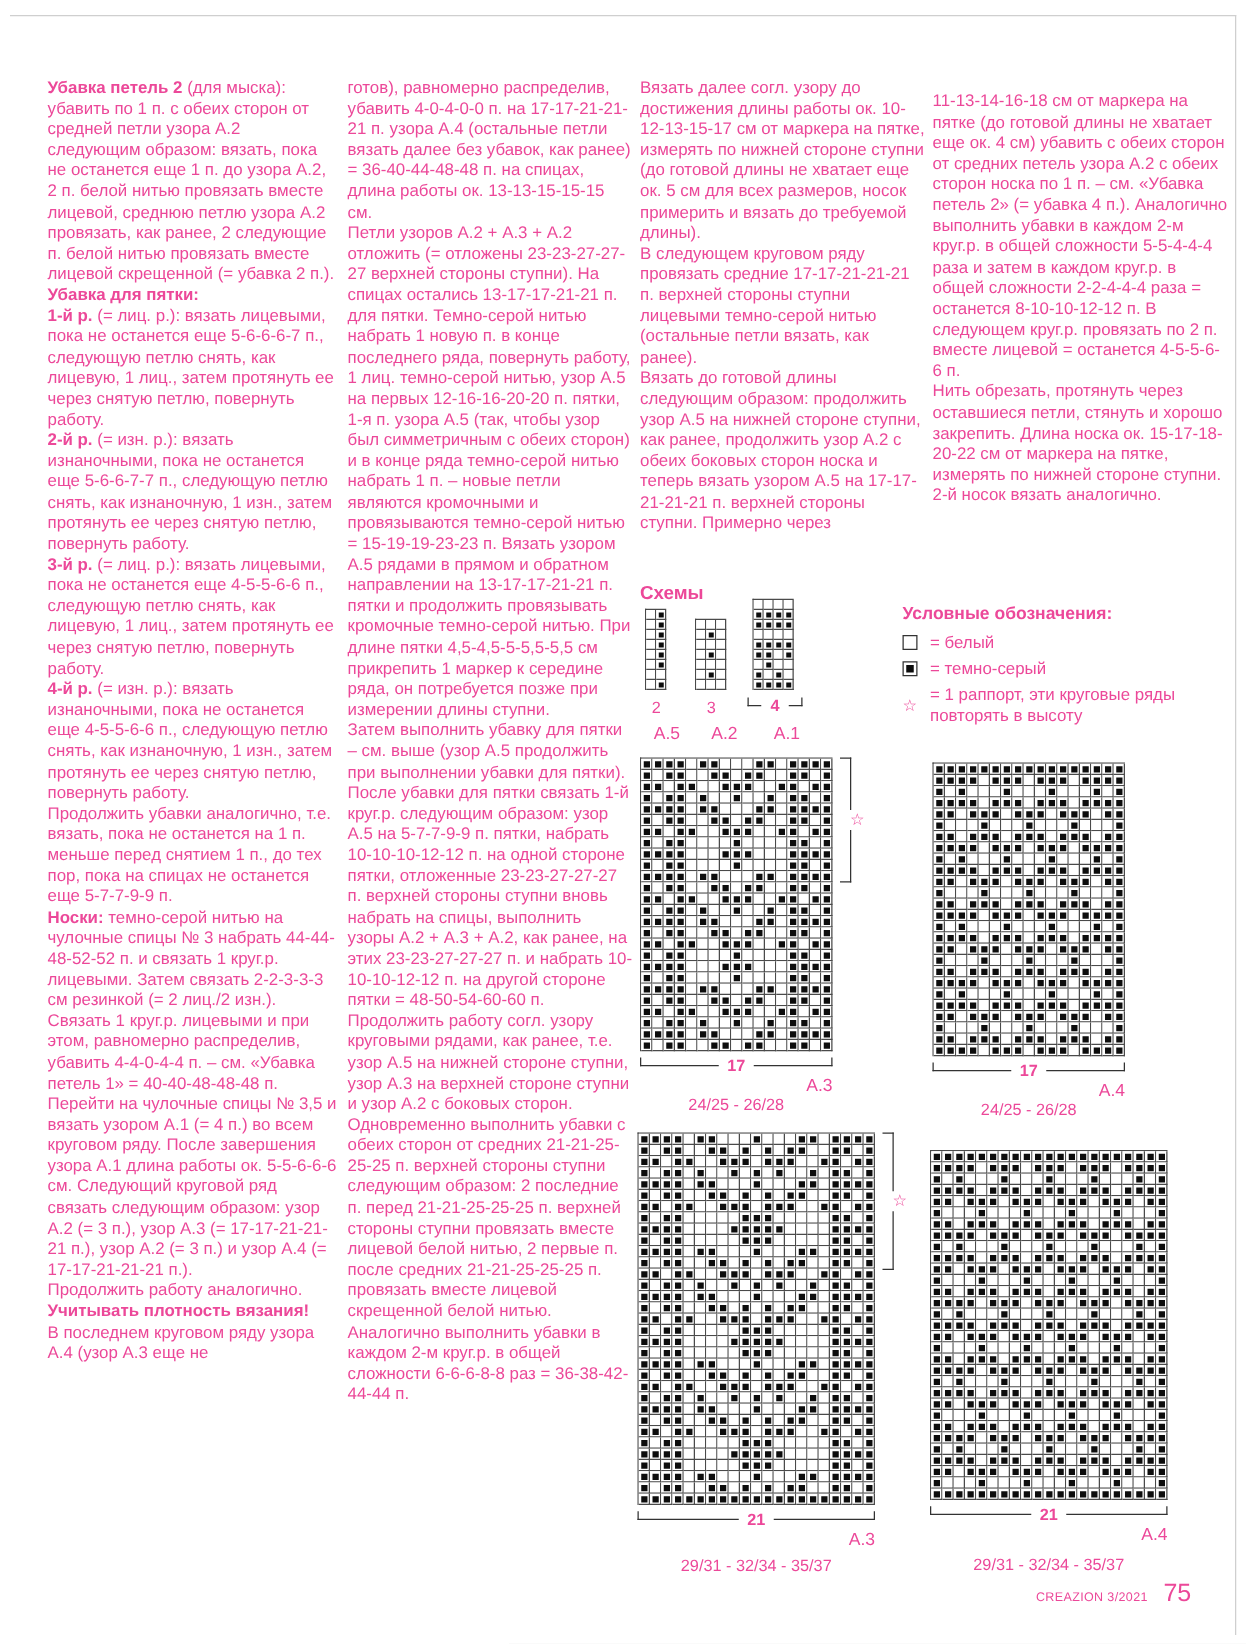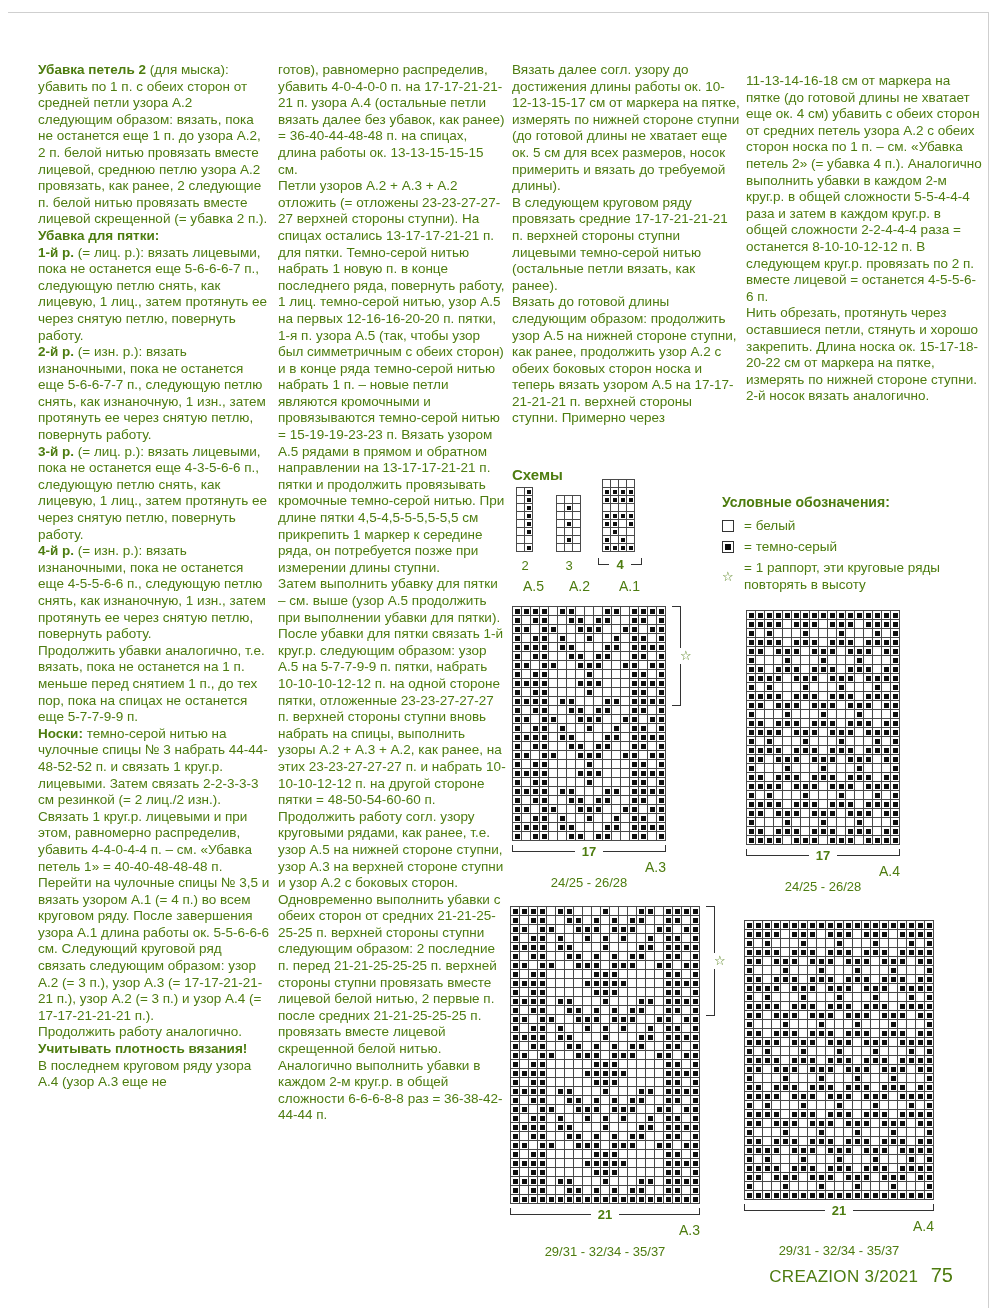--- a/index.html
+++ b/index.html
@@ -1,17 +1,17 @@
 <!DOCTYPE html>
 <html><head>
 <meta charset="utf-8">
 <style>
   html,body{margin:0;padding:0;background:#f2f2f2;}
   .page{position:relative;width:997px;height:1315px;background:#fff;margin:0 auto;
-        font-family:"Liberation Sans", sans-serif;color:#4d7c0f;overflow:hidden;}
+        font-family:"Liberation Sans", sans-serif;color:#ec4899;overflow:hidden;}
   .edge-top{position:absolute;left:8px;top:12px;width:981px;height:0;border-top:1px solid #cfcfcf;}
   .edge-right{position:absolute;left:988px;top:12px;width:0;height:1296px;border-left:1px solid #cfcfcf;}
 
   .tcol{position:absolute;font-size:13.5px;line-height:16.6px;text-align:left;}
   .tcol p{margin:0;}
   .b{font-weight:700;}
 
   .schemes-title{position:absolute;left:512px;top:466px;margin:0;font-size:15px;font-weight:700;}
 
   .chart{display:inline-block;border-top:1px solid #4a4a4a;border-left:1px solid #4a4a4a;background:#fff;}
@@ -34,43 +34,43 @@
   .cb .cbn{padding:0 7px;font-size:13px;font-style:normal;transform:translateY(-1px);}
 
   
   .vb{position:absolute;display:flex;flex-direction:column;width:9px;}
   .vb .vbt{flex:1;border-top:1px solid #333;border-right:1px solid #333;}
   .vb .vbb{flex:1;border-bottom:1px solid #333;border-right:1px solid #333;}
   .vb .star{height:16px;line-height:16px;font-size:13px;text-align:right;transform:translateX(8px);}
   .star-glyph{font-size:13px;}
 
   .legend{position:absolute;left:722px;top:478px;width:256px;font-size:13.5px;line-height:17px;}
-  .legend .lt{font-weight:700;margin:16px 0 6px 0;font-size:14px;}
+  .legend .lt{font-weight:700;margin:4px 0 6px 0;font-size:14px;}
   .lrow{display:flex;margin-bottom:4px;align-items:center;}
   .lsym{width:22px;flex:0 0 22px;}
   .sym-box{display:inline-block;box-sizing:border-box;width:12px;height:12px;border:1px solid #333;background:#fff;
            vertical-align:-2px;text-align:center;}
   .sym-box i{display:block;width:6px;height:6px;background:#0d0d0d;margin:2px auto 0;}
   .footer{position:absolute;right:44px;top:1264px;white-space:nowrap;}
-  .footer .mag{font-size:17px;letter-spacing:.3px;margin-left:40px;}
+  .footer .mag{font-size:10px;letter-spacing:.3px;margin-left:40px;}
   .footer .pageno{font-size:20px;margin-left:8px;}
 </style>
 </head>
 <body>
 
 <div class="page">
   <div class="edge-top"></div>
   <div class="edge-right"></div>
 
   <div class="tcol" style="left:38px;top:62px;width:232px;">
       <p><span class="b">Убавка петель 2 </span><span>(для мыска): убавить по 1 п. с обеих сторон от средней петли узора А.2 следующим образом: вязать, пока не останется еще 1 п. до узора А.2, 2 п. белой нитью провязать вместе лицевой, среднюю петлю узора А.2 провязать, как ранее, 2 следующие п. белой нитью провязать вместе лицевой скрещенной (= убавка 2 п.).</span></p>
       <p><span class="b">Убавка для пятки:</span></p>
       <p><span class="b">1-й р. </span><span>(= лиц. р.): вязать лицевыми, пока не останется еще 5-6-6-6-7 п., следующую петлю снять, как лицевую, 1 лиц., затем протянуть ее через снятую петлю, повернуть работу.</span></p>
       <p><span class="b">2-й р. </span><span>(= изн. р.): вязать изнаночными, пока не останется еще 5-6-6-7-7 п., следующую петлю снять, как изнаночную, 1 изн., затем протянуть ее через снятую петлю, повернуть работу.</span></p>
-      <p><span class="b">3-й р. </span><span>(= лиц. р.): вязать лицевыми, пока не останется еще 4-3-5-6-6 п., следующую петлю снять, как лицевую, 1 лиц., затем протянуть ее через снятую петлю, повернуть работу.</span></p>
+      <p><span class="b">3-й р. </span><span>(= лиц. р.): вязать лицевыми, пока не останется еще 4-5-5-6-6 п., следующую петлю снять, как лицевую, 1 лиц., затем протянуть ее через снятую петлю, повернуть работу.</span></p>
       <p><span class="b">4-й р. </span><span>(= изн. р.): вязать изнаночными, пока не останется еще 4-5-5-6-6 п., следующую петлю снять, как изнаночную, 1 изн., затем протянуть ее через снятую петлю, повернуть работу.</span></p>
       <p><span>Продолжить убавки аналогично, т.е. вязать, пока не останется на 1 п. меньше перед снятием 1 п., до тех пор, пока на спицах не останется еще 5-7-7-9-9 п.</span></p>
       <p><span class="b">Носки: </span><span>темно-серой нитью на чулочные спицы № 3 набрать 44-44-48-52-52 п. и связать 1 круг.р. лицевыми. Затем связать 2-2-3-3-3 см резинкой (= 2 лиц./2 изн.). Связать 1 круг.р. лицевыми и при этом, равномерно распределив, убавить 4-4-0-4-4 п. – см. «Убавка петель 1» = 40-40-48-48-48 п.</span></p>
       <p><span>Перейти на чулочные спицы № 3,5 и вязать узором А.1 (= 4 п.) во всем круговом ряду. После завершения узора А.1 длина работы ок. 5-5-6-6-6 см. Следующий круговой ряд связать следующим образом: узор А.2 (= 3 п.), узор А.3 (= 17-17-21-21-21 п.), узор А.2 (= 3 п.) и узор А.4 (= 17-17-21-21-21 п.).</span></p>
       <p><span>Продолжить работу аналогично. </span><span class="b">Учитывать плотность вязания!</span></p>
       <p><span>В последнем круговом ряду узора А.4 (узор А.3 еще не</span></p>
     </div>
   <div class="tcol" style="left:278px;top:62px;width:228px;">
       <p><span>готов), равномерно распределив, убавить 4-0-4-0-0 п. на 17-17-21-21-21 п. узора А.4 (остальные петли вязать далее без убавок, как ранее) = 36-40-44-48-48 п. на спицах, длина работы ок. 13-13-15-15-15 см.</span></p>
       <p><span>Петли узоров А.2 + А.3 + А.2 отложить (= отложены 23-23-27-27-27 верхней стороны ступни). На спицах остались 13-17-17-21-21 п. для пятки. Темно-серой нитью набрать 1 новую п. в конце последнего ряда, повернуть работу, 1 лиц. темно-серой нитью, узор А.5 на первых 12-16-16-20-20 п. пятки, 1-я п. узора А.5 (так, чтобы узор был симметричным с обеих сторон) и в конце ряда темно-серой нитью набрать 1 п. – новые петли являются кромочными и провязываются темно-серой нитью = 15-19-19-23-23 п. Вязать узором А.5 рядами в прямом и обратном направлении на 13-17-17-21-21 п. пятки и продолжить провязывать кромочные темно-серой нитью. При длине пятки 4,5-4,5-5-5,5-5,5 см прикрепить 1 маркер к середине ряда, он потребуется позже при измерении длины ступни.</span></p>

